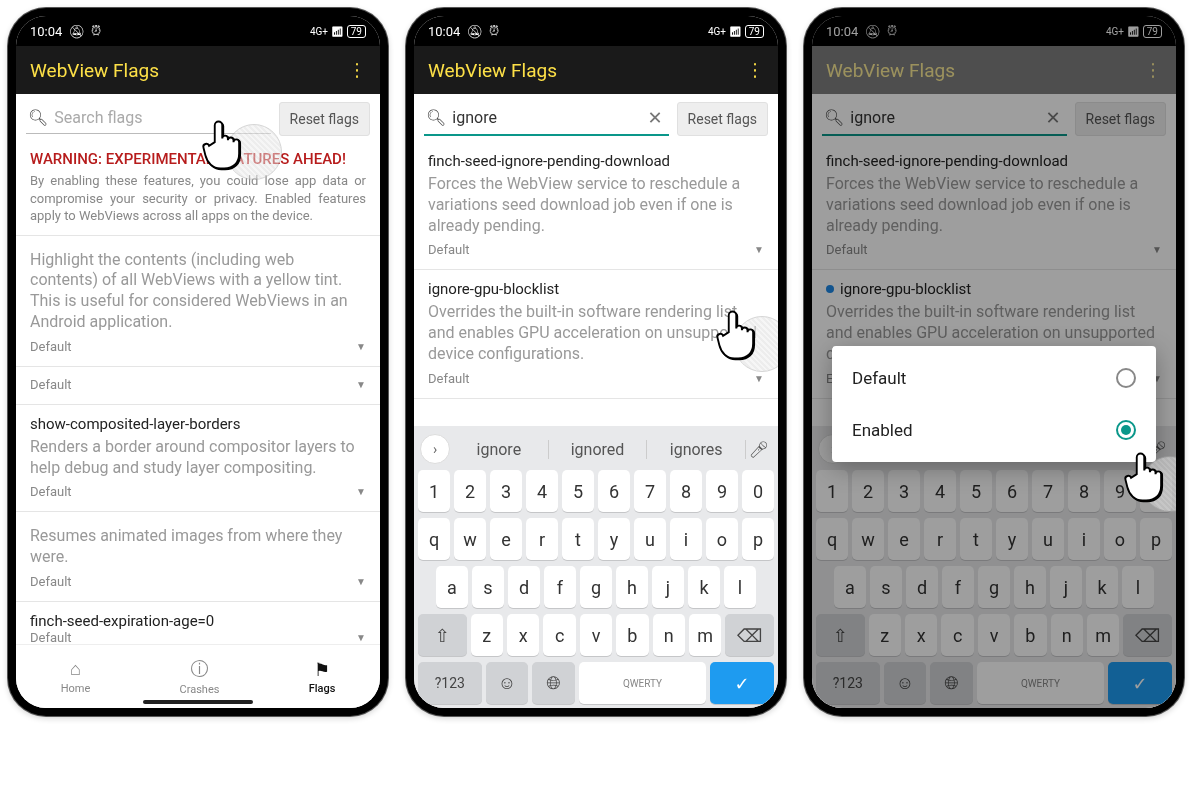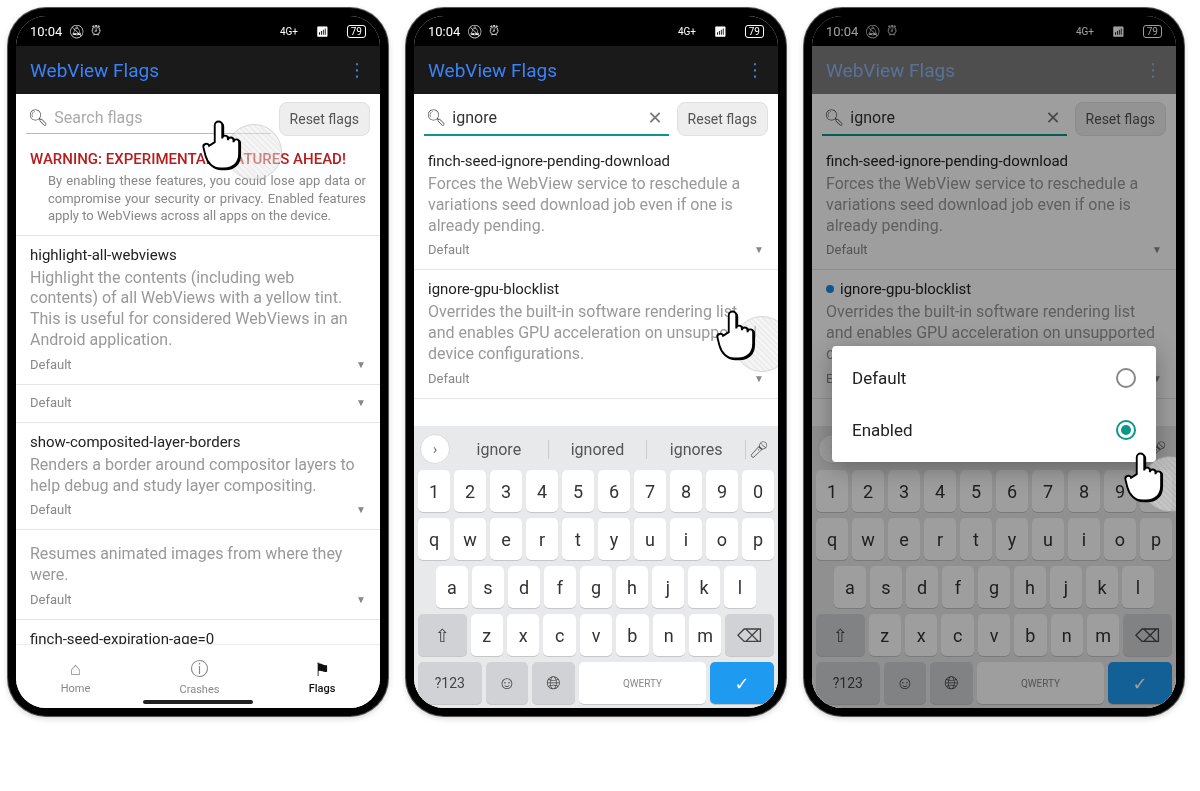--- a/index.html
+++ b/index.html
@@ -43,25 +43,25 @@
     background: #000;
     color: #fff;
     display: flex;
     align-items: center;
     justify-content: space-between;
     padding: 0 14px;
     font-size: 13px;
     font-weight: 400;
   }
   .status-left { display:flex; gap:6px; align-items:center;}
-  .status-right { display:flex; gap:18px; align-items:center; font-size:10px;}
+  .status-right { display:flex; gap:3px; align-items:center; font-size:10px;}
   .appbar {
     height: 48px;
     background: #1a1a1a;
-    color: #3b82f6;
+    color: #fde047;
     display: flex;
     align-items: center;
     padding: 0 14px;
     font-size: 19px;
     font-weight: 400;
     gap: 28px;
   }
   .appbar .title { flex:1; }
   .kebab { width:18px; text-align:center; font-size:18px; letter-spacing:0; line-height:1;}
   
@@ -75,27 +75,27 @@
     border-bottom: 1px solid #bbb;
     padding: 4px 2px 6px 2px;
     font-size:16px; color:#999;
   }
   .searchbox.active { border-bottom: 2px solid #0a978a; color:#333;}
   .searchbox .mag { font-size:16px; color:#444;}
   .searchbox .val { flex:1; }
   .searchbox .val.ph { color:#aaa;}
   .clearx { color:#777; font-size:18px; padding:0 4px;}
   .resetbtn {
-    background:#eee; border:1px solid #e0e0e0; border-radius:8px;
+    background:#eee; border:1px solid #e0e0e0; border-radius:3px;
     padding:8px 10px; font-size:14px; color:#555;
   }
   
   .content { flex:1; overflow:hidden; background:#fff; position:relative;}
   .warn-title { color:#b71c1c; font-size:15px; font-weight:500; padding: 8px 14px 2px 14px;}
-  .warn-body, .flag-desc { color:#888; font-size:13px; padding: 2px 14px 10px 32px; line-height:1.35; text-align:justify;}
+  .warn-body, .flag-desc { color:#888; font-size:13px; padding: 2px 14px 10px 14px; line-height:1.35; text-align:justify;}
   .sep { height:1px; background:#e5e5e5; margin:0;}
   .flag { padding: 10px 14px 4px 14px;}
   .flag-title { font-size:15px; color:#222; display:flex; align-items:center; gap:6px;}
   .flag-title .dot { width:8px; height:8px; border-radius:50%; background:#1e88e5;}
   .flag-desc2 { color:#999; font-size:16px; padding: 4px 0 6px 0; line-height:1.3;}
   .flag-val { display:flex; justify-content:space-between; align-items:center; color:#888; font-size:13px; padding-bottom:8px;}
   .flag-val .caret { font-size:10px; color:#888;}
   
   .bottomnav {
     height: 64px; background:#fff; border-top:1px solid #eee;
@@ -189,21 +189,20 @@
         <span class="val ph">Search flags</span>
       </div>
       <div class="resetbtn">Reset flags</div>
     </div>
     <div class="content">
       <div class="warn-title">WARNING: EXPERIMENTAL FEATURES AHEAD!</div>
       <div class="warn-body">By enabling these features, you could lose app data or compromise your security or privacy. Enabled features apply to WebViews across all apps on the device.</div>
       <div class="sep"></div>
 
       <div class="flag">
-        <div class="flag-title">highlight-all-webviews</div>
         <div class="flag-desc2">Highlight the contents (including web contents) of all WebViews with a yellow tint. This is useful for considered WebViews in an Android application.</div>
         <div class="flag-val">
           <span>Default</span>
             <span class="caret">▼</span>
         </div>
       </div>
       <div class="sep"></div>
 
       <div class="flag">
         <div class="flag-val">

